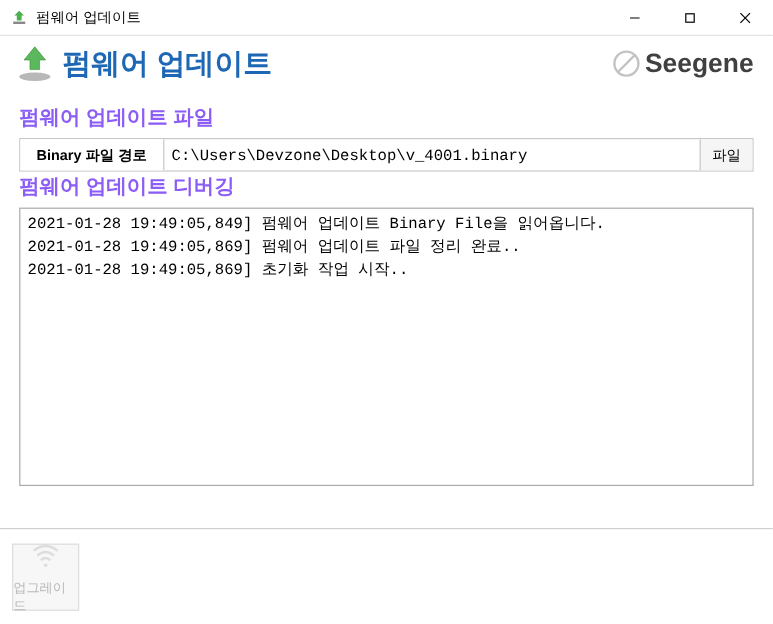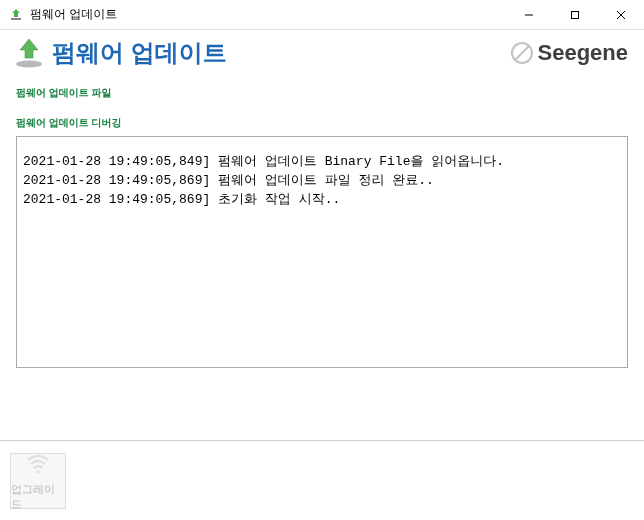--- a/index.html
+++ b/index.html
@@ -68,23 +68,23 @@
     .brand-text {
       font-size: 22px;
       font-weight: bold;
       color: #404040;
     }
 
     .content {
       padding: 0 16px;
     }
     .section-label {
-      font-size: 10px;
-      font-weight: bold;
-      color: #15803d;
+      font-size: 17px;
+      font-weight: bold;
+      color: #8b5cf6;
       margin-top: 6px;
       margin-bottom: 6px;
     }
     .file-row {
       display: flex;
       border: 1px solid #c8c8c8;
       height: 28px;
     }
     .file-label-cell {
       background: #fff;
@@ -114,21 +114,21 @@
       align-items: center;
       justify-content: center;
       font-size: 12px;
       cursor: pointer;
       background: #f5f5f5;
     }
 
     .debug-box {
       border: 1px solid #aaa;
       height: 232px;
-      padding: 16px 6px;
+      padding: 4px 6px;
       font-size: 13px;
       font-family: "Courier New", "Malgun Gothic", monospace;
       line-height: 1.45;
       overflow: auto;
       margin-top: 4px;
       background: #fff;
       white-space: pre-wrap;
     }
 
     .footer {
@@ -210,22 +210,27 @@
           <line x1="5" y1="19" x2="19" y2="5" stroke="#c3c3c3" stroke-width="2"></line>
         </svg>
     </span>
     <span class="brand-text">Seegene</span>
   </div>
 </div>
 
 <div class="content">
 
   <div class="section-label">펌웨어 업데이트 파일</div>
-
-  <div class="section-label" style="margin-top:16px;">펌웨어 업데이트 디버깅</div>
+  <div class="file-row">
+    <div class="file-label-cell">Binary 파일 경로</div>
+    <div class="file-path-cell">C:\Users\Devzone\Desktop\v_4001.binary</div>
+    <div class="file-button-cell">파일</div>
+  </div>
+
+  <div class="section-label" style="margin-top:1px;">펌웨어 업데이트 디버깅</div>
   <div class="debug-box" id="debug-box">2021-01-28 19:49:05,849] 펌웨어 업데이트 Binary File을 읽어옵니다.
 2021-01-28 19:49:05,869] 펌웨어 업데이트 파일 정리 완료..
 2021-01-28 19:49:05,869] 초기화 작업 시작..</div>
 </div>
 
 <div class="footer">
   <div class="foot-btn disabled">
     <span>
       <svg viewBox="0 0 28 28">
         <path d="M4 10 Q14 2 24 10" fill="none" stroke="#b8b8b8" stroke-width="2"></path>

